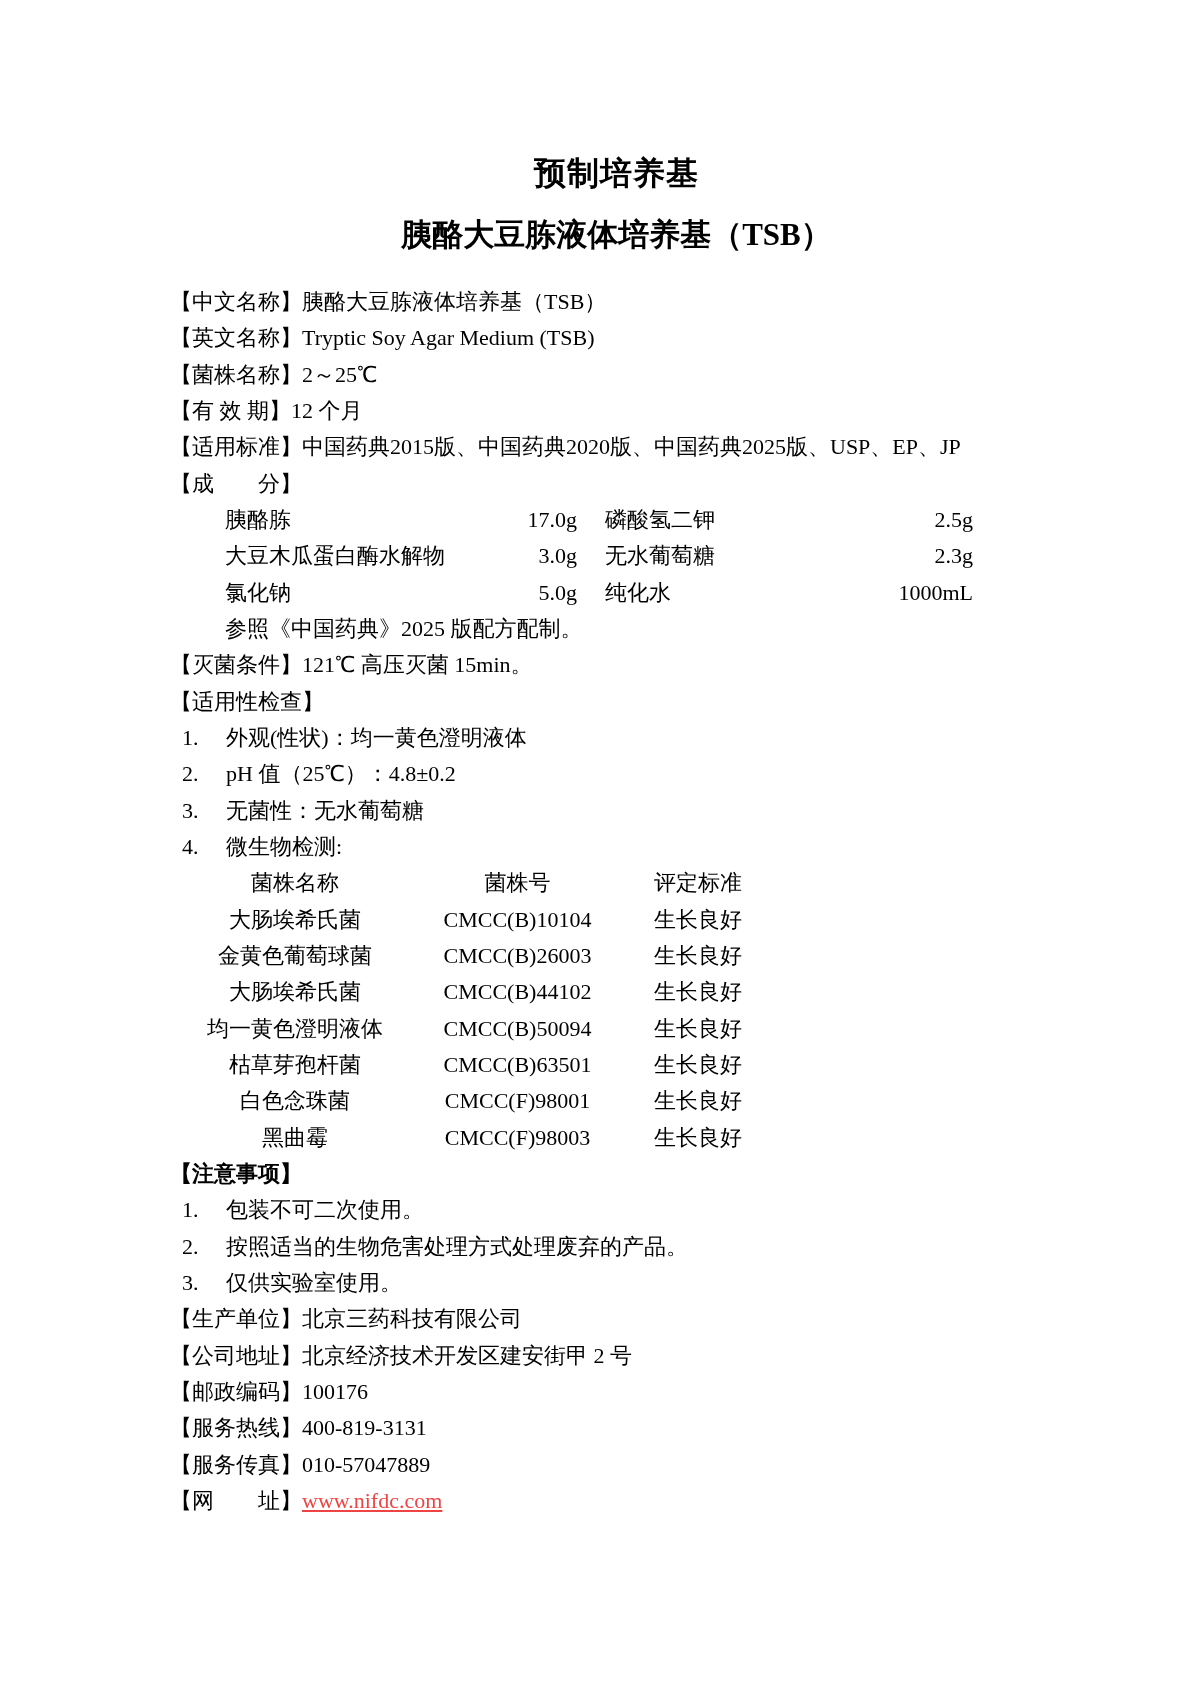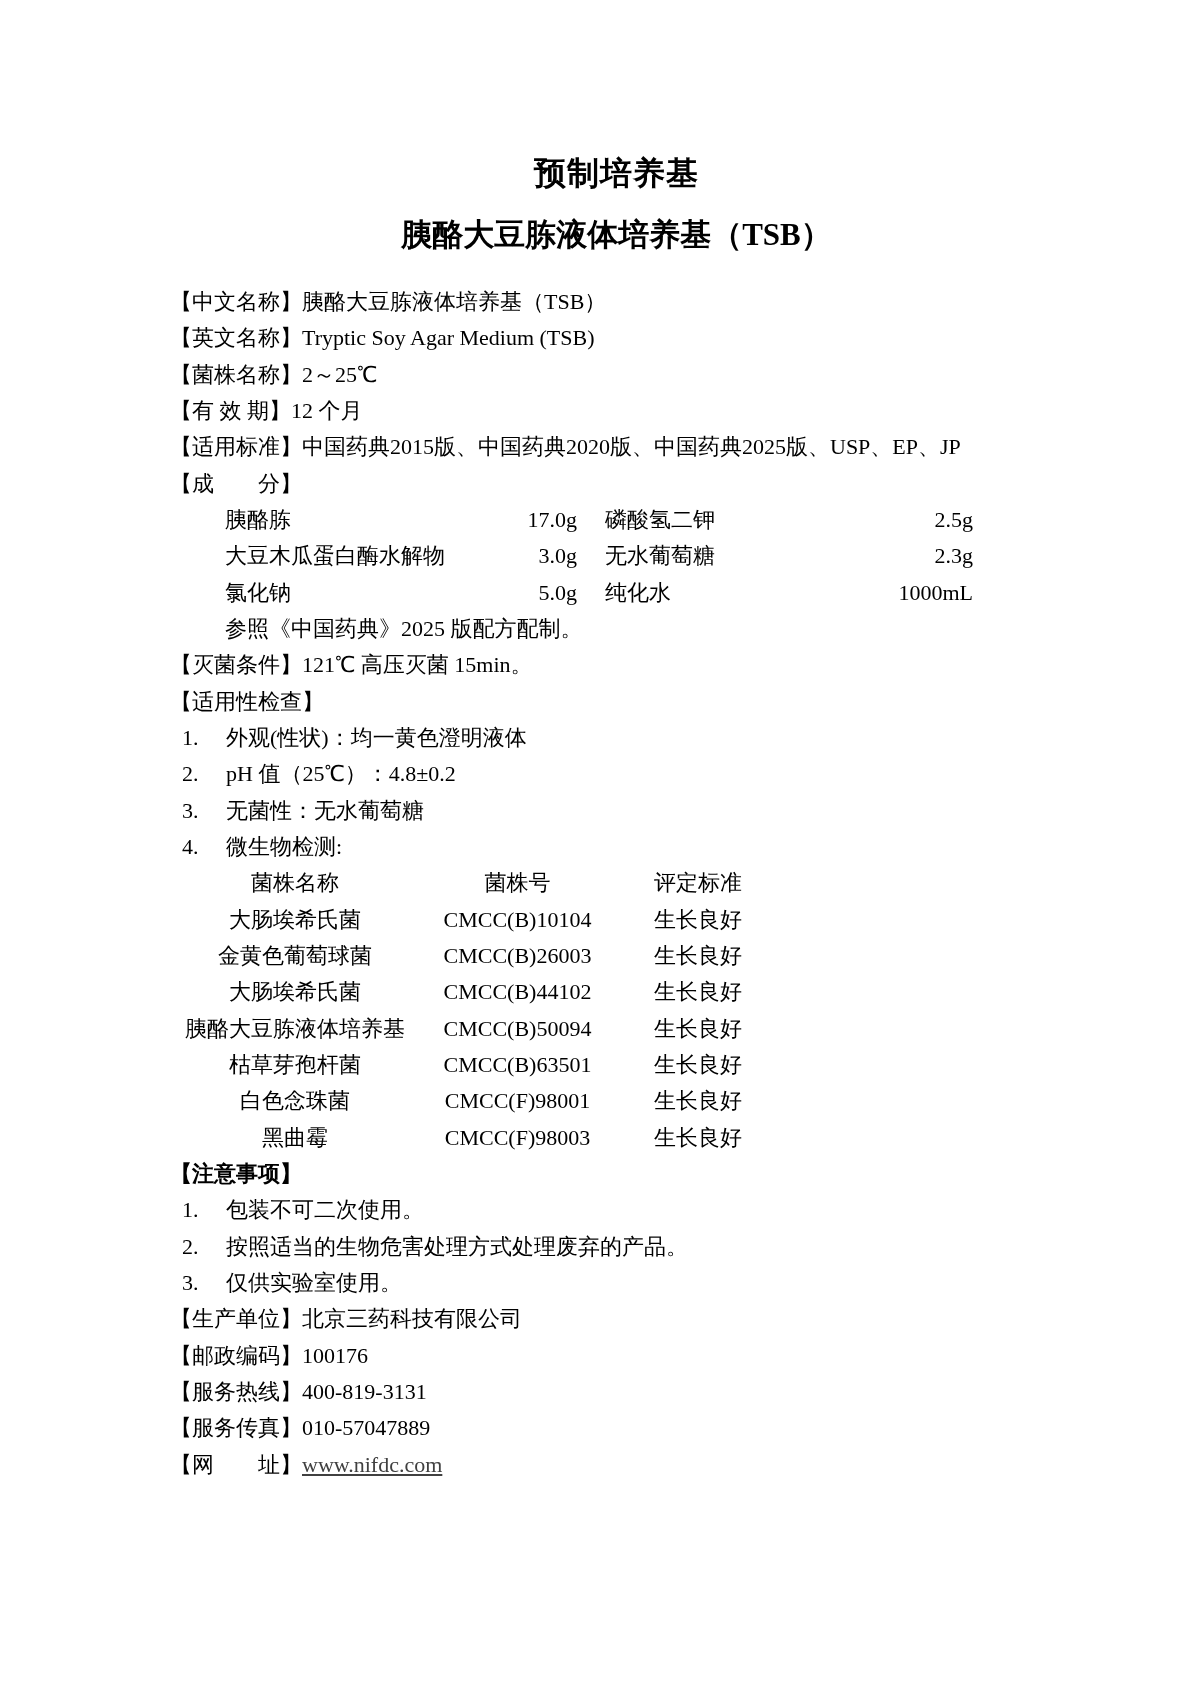--- a/index.html
+++ b/index.html
@@ -42,21 +42,21 @@
     display:grid;
     grid-template-columns:44px 1fr;
     padding-left:12px;
   }
   
   .microbe-grid {
     display:grid;
     grid-template-columns:250px 195px 166px;
   }
   .microbe-grid > div { text-align:center; }
-  .site-link { color:#404040; text-decoration:underline; cursor:pointer; }
+  .site-link { color:#ef4444; text-decoration:underline; cursor:pointer; }
 </style>
 </head>
 <body>
 
 <div class="page">
 
   <div class="doc-title">预制培养基</div>
   <div class="doc-subtitle">胰酪大豆胨液体培养基（TSB）</div>
 
   <div class="doc-body">
@@ -142,21 +142,21 @@
       <div>金黄色葡萄球菌</div>
       <div>CMCC(B)26003</div>
       <div>生长良好</div>
     </div>
     <div class="line microbe-grid">
       <div>大肠埃希氏菌</div>
       <div>CMCC(B)44102</div>
       <div>生长良好</div>
     </div>
     <div class="line microbe-grid">
-      <div>胰酪大豆胨液体培养基</div>
+      <div>均一黄色澄明液体</div>
       <div>CMCC(B)50094</div>
       <div>生长良好</div>
     </div>
     <div class="line microbe-grid">
       <div>枯草芽孢杆菌</div>
       <div>CMCC(B)63501</div>
       <div>生长良好</div>
     </div>
     <div class="line microbe-grid">
       <div>白色念珠菌</div>
@@ -180,20 +180,23 @@
     </div>
     <div class="line list-line">
       <div>3.</div>
       <div>仅供实验室使用。</div>
     </div>
 
     <div class="line">
       <span class="label">【生产单位】</span><span class="value">北京三药科技有限公司</span>
     </div>
     <div class="line">
+      <span class="label">【公司地址】</span><span class="value">北京经济技术开发区建安街甲 2 号</span>
+    </div>
+    <div class="line">
       <span class="label">【邮政编码】</span><span class="value">100176</span>
     </div>
     <div class="line">
       <span class="label">【服务热线】</span><span class="value">400-819-3131</span>
     </div>
     <div class="line">
       <span class="label">【服务传真】</span><span class="value">010-57047889</span>
     </div>
     <div class="line">
       <span class="label">【网　　址】</span><a class="site-link" href="#">www.nifdc.com</a>

